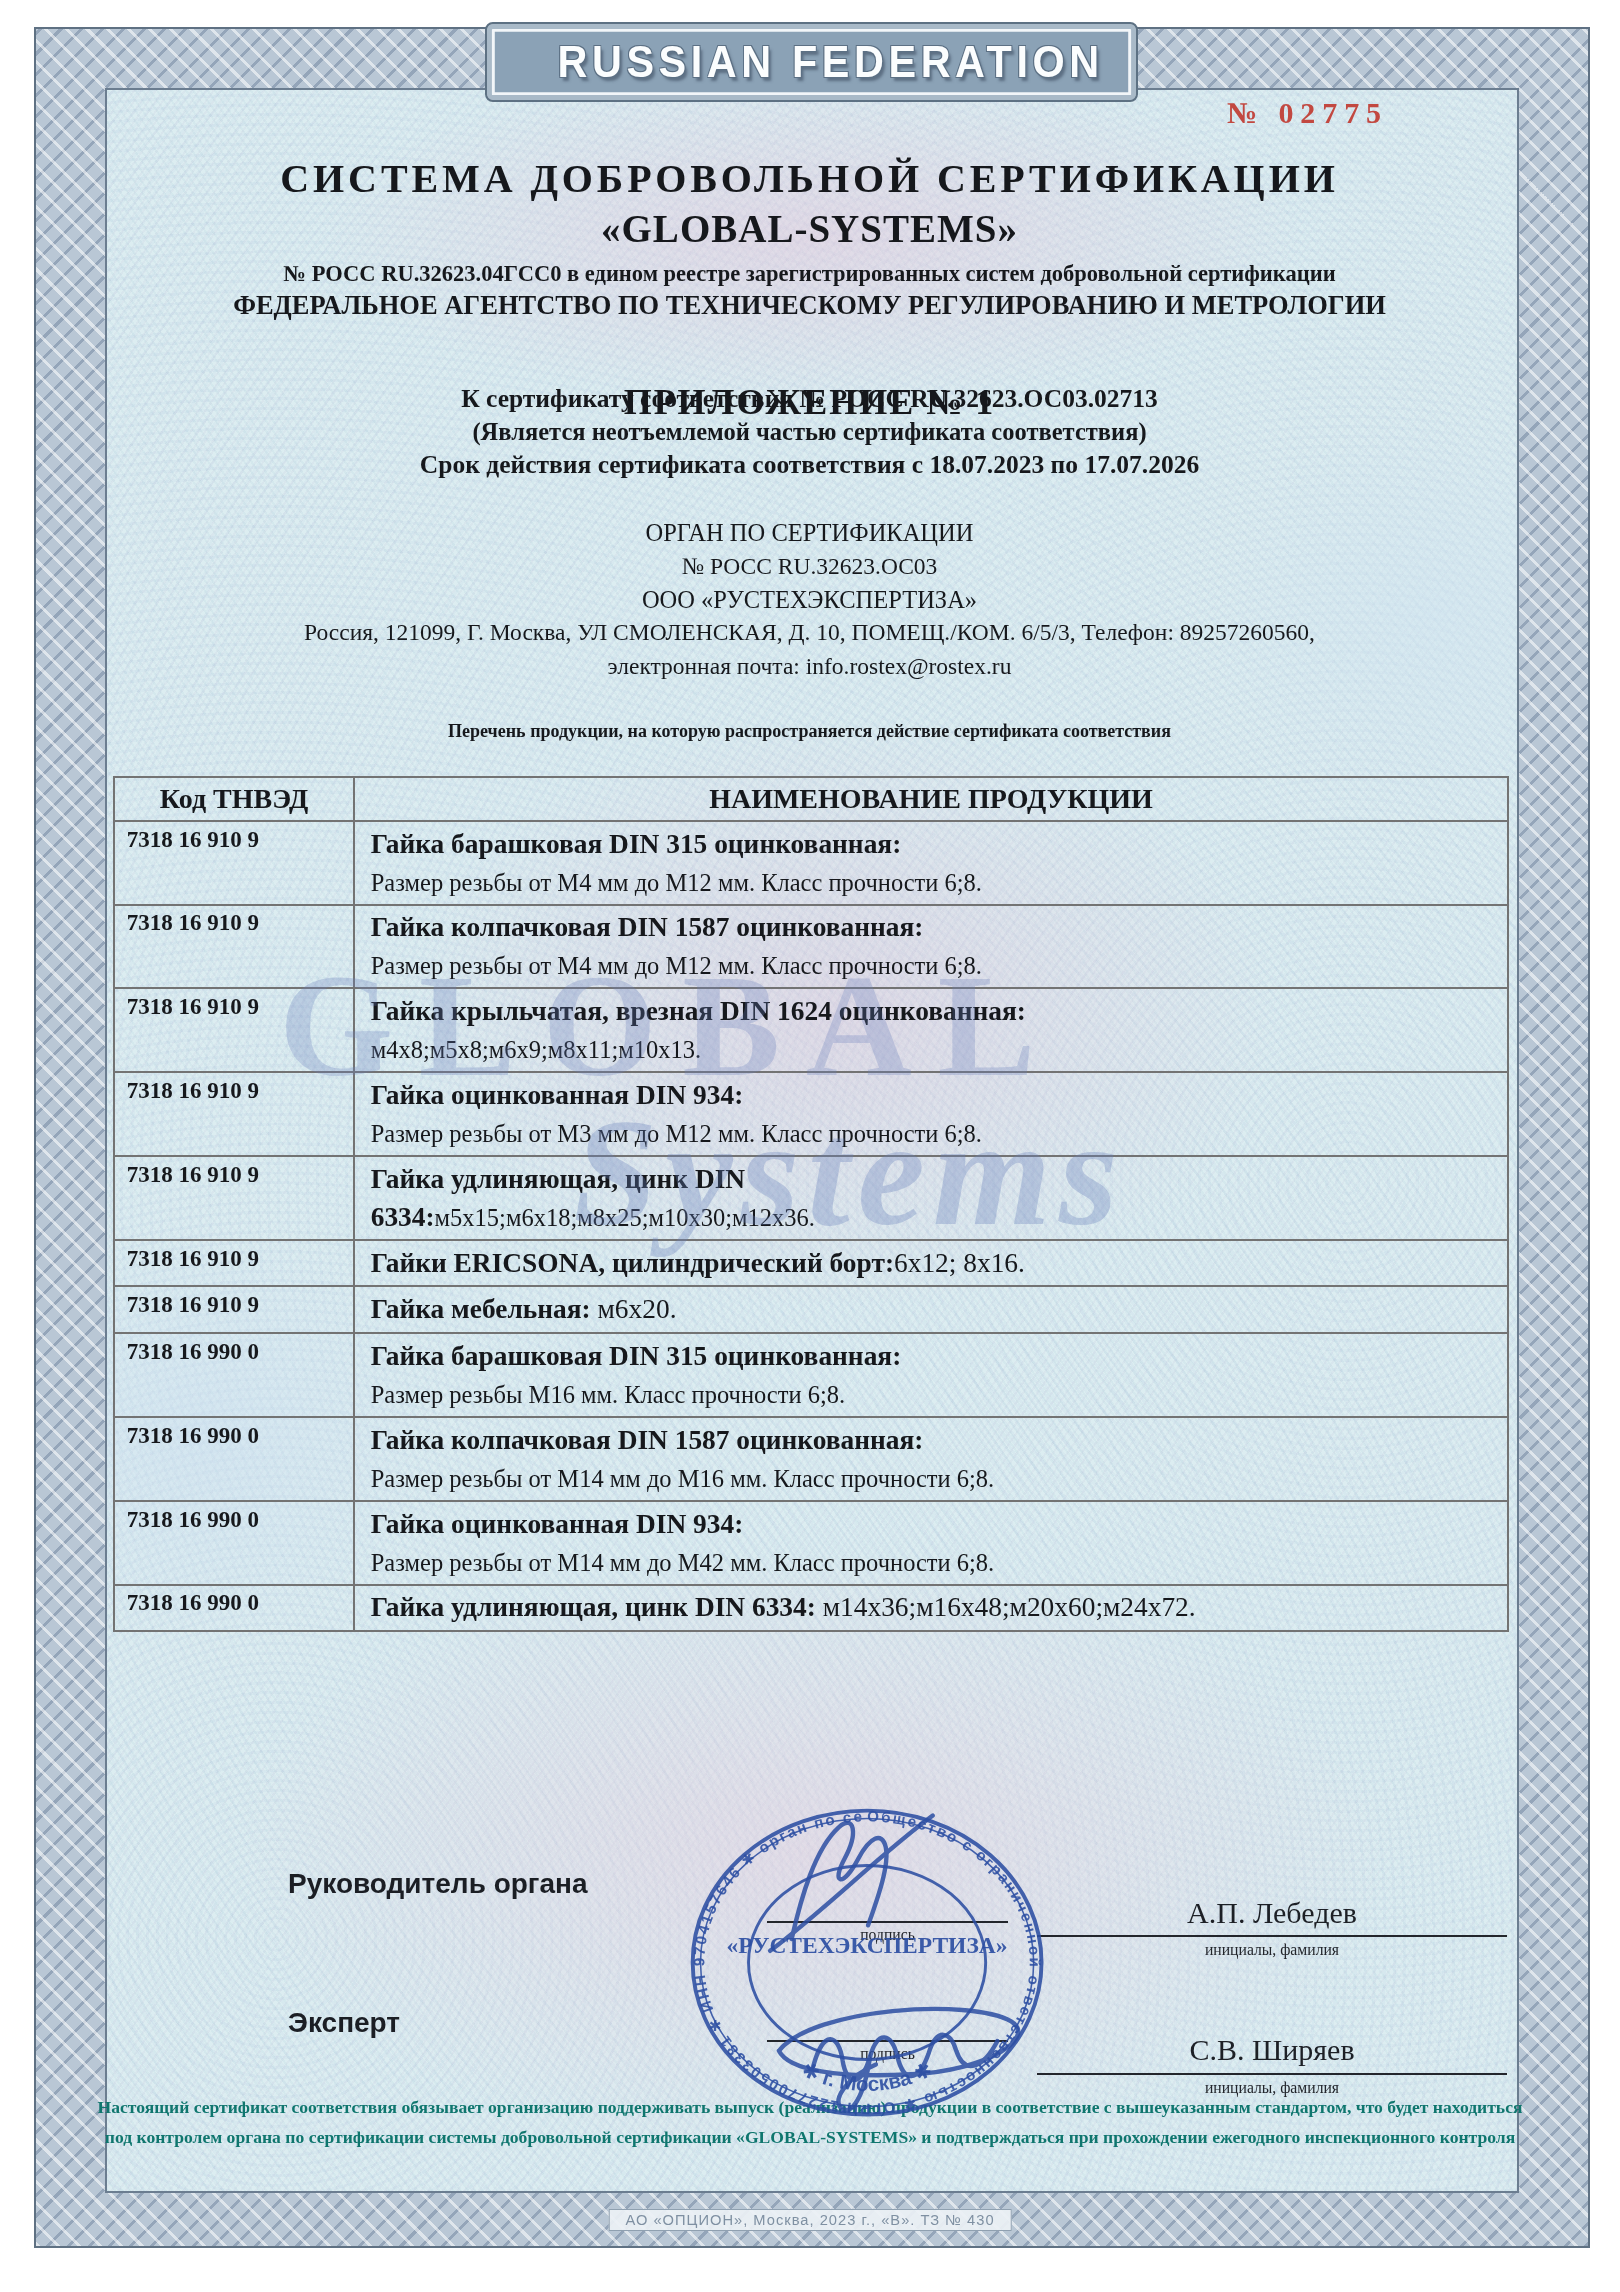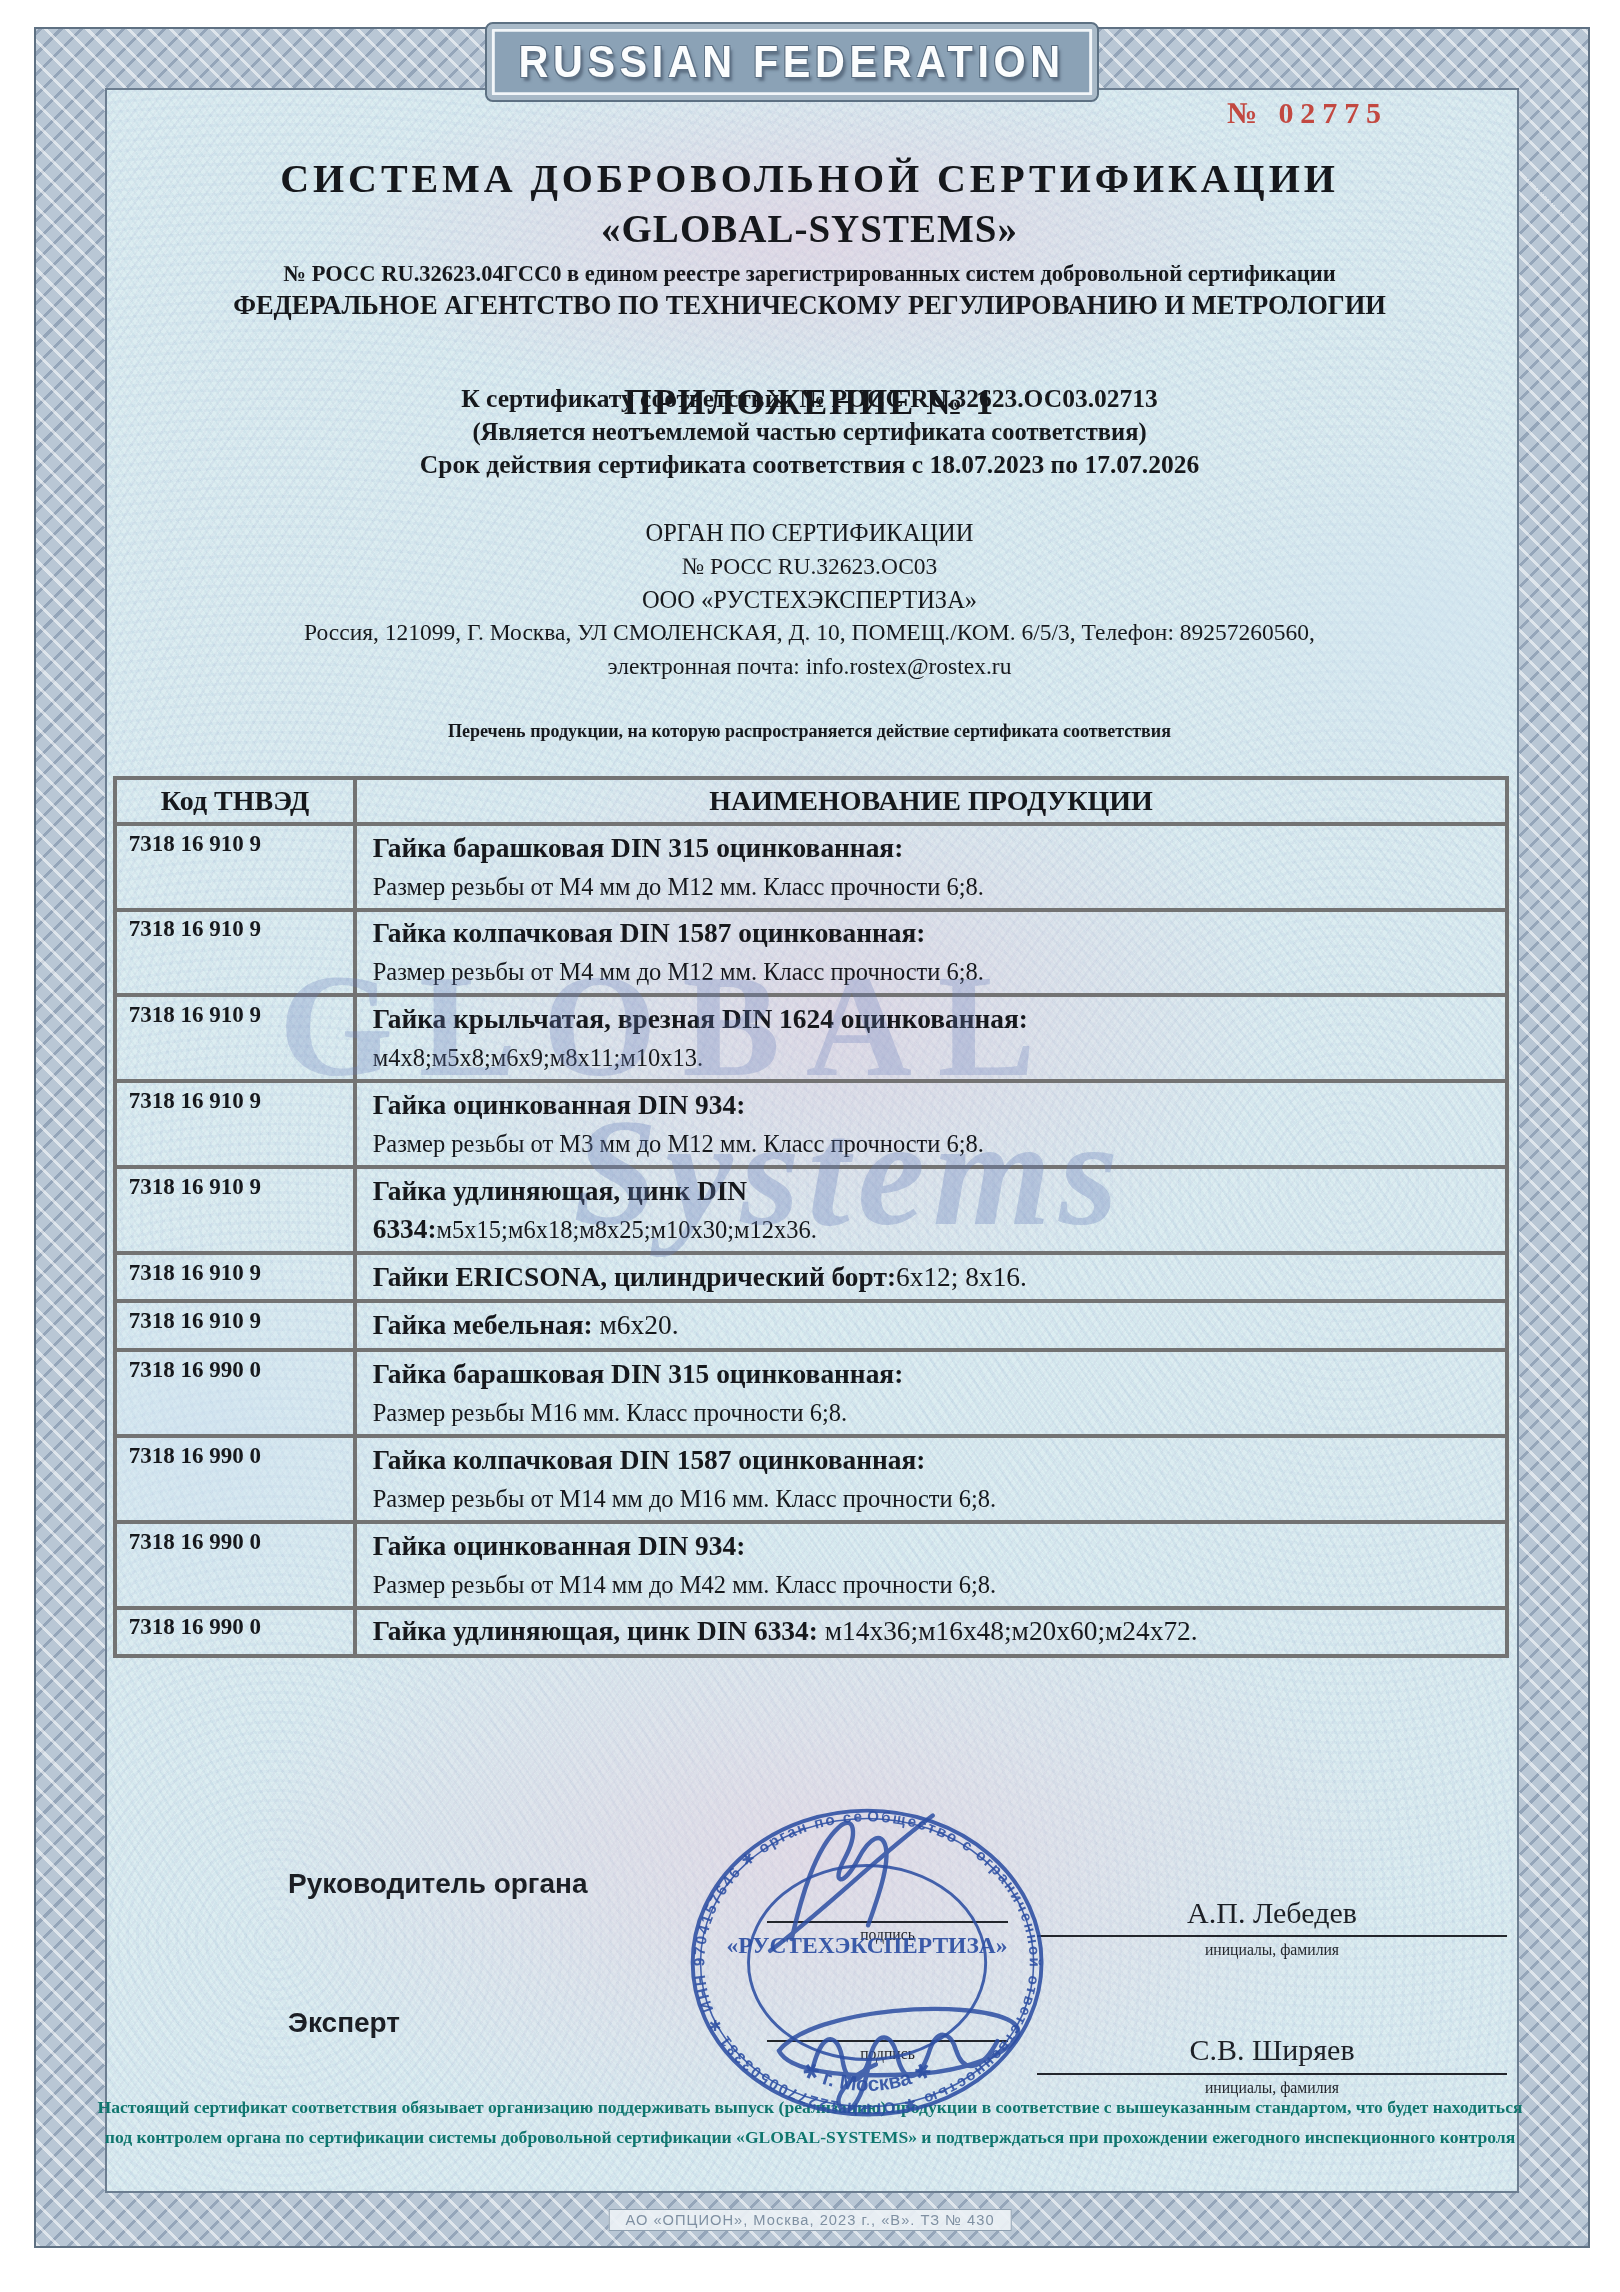--- a/index.html
+++ b/index.html
@@ -36,21 +36,21 @@
       repeating-linear-gradient(-55deg, rgba(150,120,175,.06) 0 2px, rgba(150,120,175,0) 2px 5.9px),
       repeating-radial-gradient(circle at 12% 88%, rgba(120,150,200,.06) 0 2.9px, rgba(120,150,200,0) 2.9px 9.8px),
       repeating-radial-gradient(circle at 88% 52%, rgba(120,150,200,.05) 0 2.9px, rgba(120,150,200,0) 2.9px 9.8px),
       #dcedf1;
   }
   
   .banner{
     position:absolute;left:485px;top:21.6px;width:610px;height:76px;
     background:#8ba2b6;border:2px solid #5d7183;border-radius:7.8px;
     box-shadow: inset 0 0 0 4.9px #a9bac8, inset 0 0 0 7.8px #f2f6f9, inset 0 0 0 9.8px #8ba2b6;
-    display:flex;align-items:center;justify-content:center;z-index:6;
+    display:flex;align-items:center;justify-content:center;z-index:6;padding-left:39px;
   }
   .banner span{
     font:bold 44px "Liberation Sans","DejaVu Sans",sans-serif;
     color:#fbfdfe;letter-spacing:4.9px;transform:scaleX(.94);white-space:nowrap;
     text-shadow:1px 1px 0 #5c7084,-1px 1px 0 #5c7084,1px -1px 0 #5c7084,-1px -1px 0 #5c7084,2.9px 3.9px 2.9px rgba(55,70,90,.55);
   }
   .serial{
     position:absolute;left:1227px;top:96px;width:323px;z-index:6;
     font:bold 30px "Liberation Serif","DejaVu Serif",serif;
     color:#c24840;letter-spacing:6.9px;white-space:nowrap;
@@ -69,21 +69,21 @@
   .o2{top:553px;font-size:23.5px;}
   .o3{top:586px;font-size:24.5px;}
   .o4{top:619px;font-size:23.5px;}
   .o5{top:653px;font-size:23.5px;}
   .caption{top:721px;font-weight:bold;font-size:18px;}
   
   .ptable{
     position:absolute;left:113px;top:776px;width:1396px;z-index:4;
     border-collapse:collapse;table-layout:fixed;
   }
-  .ptable th,.ptable td{border:4px solid #737373;vertical-align:top;margin-top:40px;}
+  .ptable th,.ptable td{border:2px solid #737373;vertical-align:top;margin-top:40px;}
   .ptable{border:2.9px solid #14161a;}
   .col-code{width:240px;}
   th.hdr{font-size:28px;font-weight:bold;padding:4.9px 3.9px;text-align:center;vertical-align:middle;}
   td.code{font-size:23px;font-weight:bold;padding:4.9px 9.8px 0 11.8px;white-space:nowrap;}
   td.desc{padding:2.9px 9.8px 2.9px 15.7px;}
   .row-title{font-size:27.4px;font-weight:bold;line-height:39px;}
   .row-title .reg{font-weight:normal;}
   .row-sub{font-size:24.5px;line-height:37px;font-weight:normal;}
   .row-sub b{font-size:27.4px;}
   

